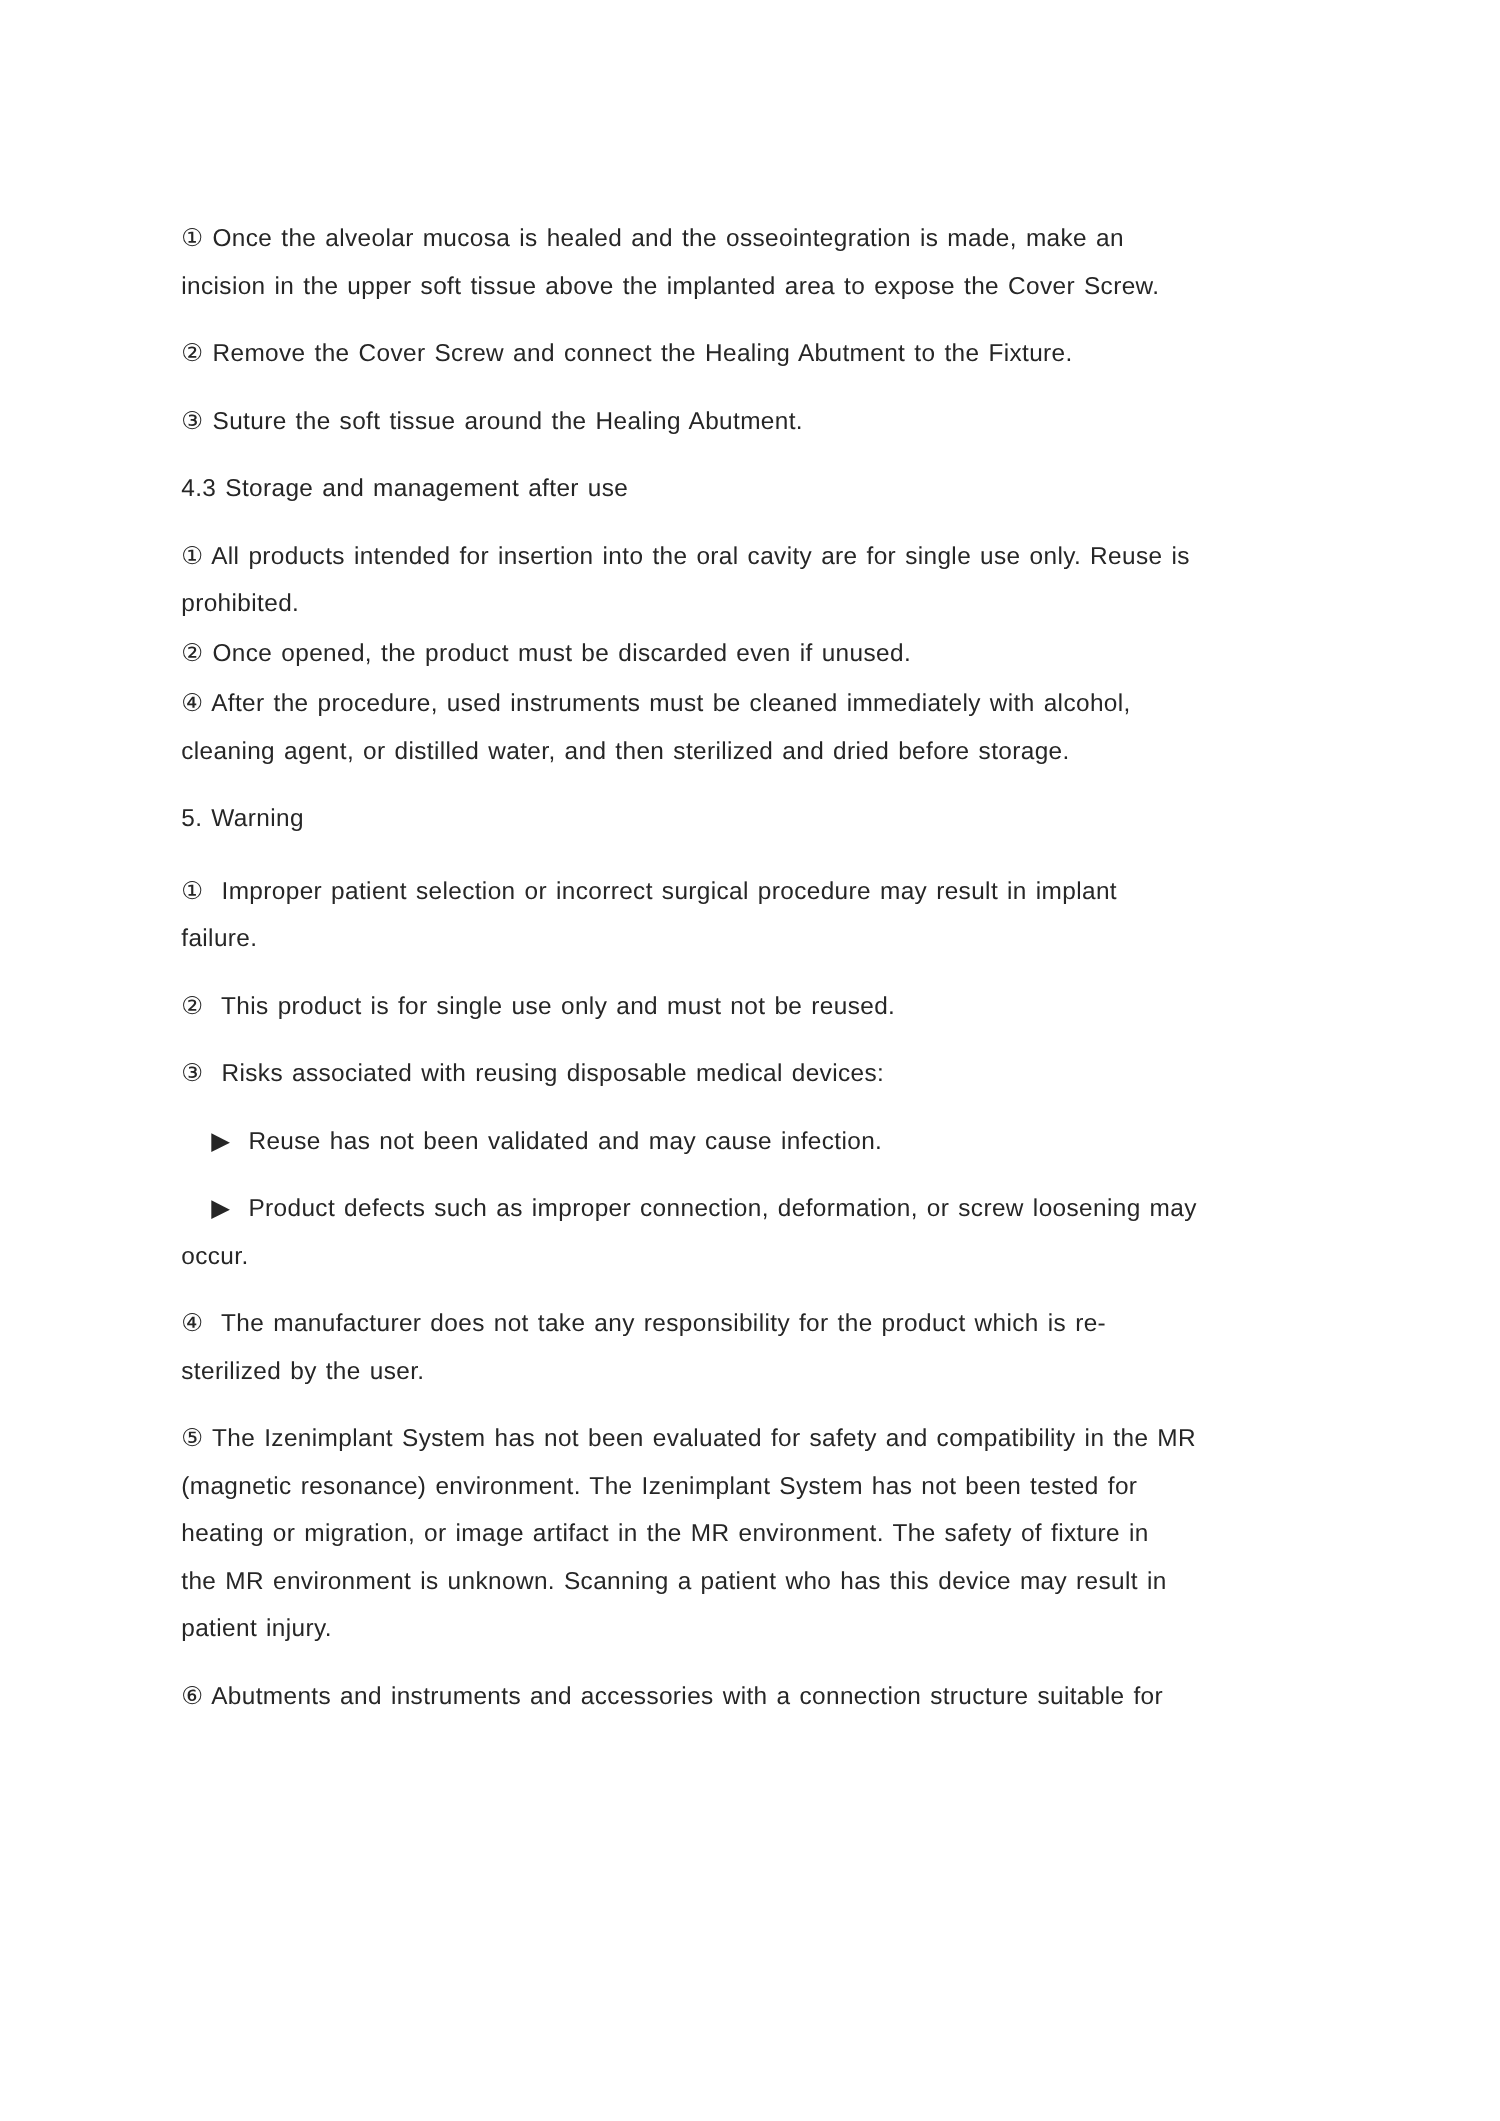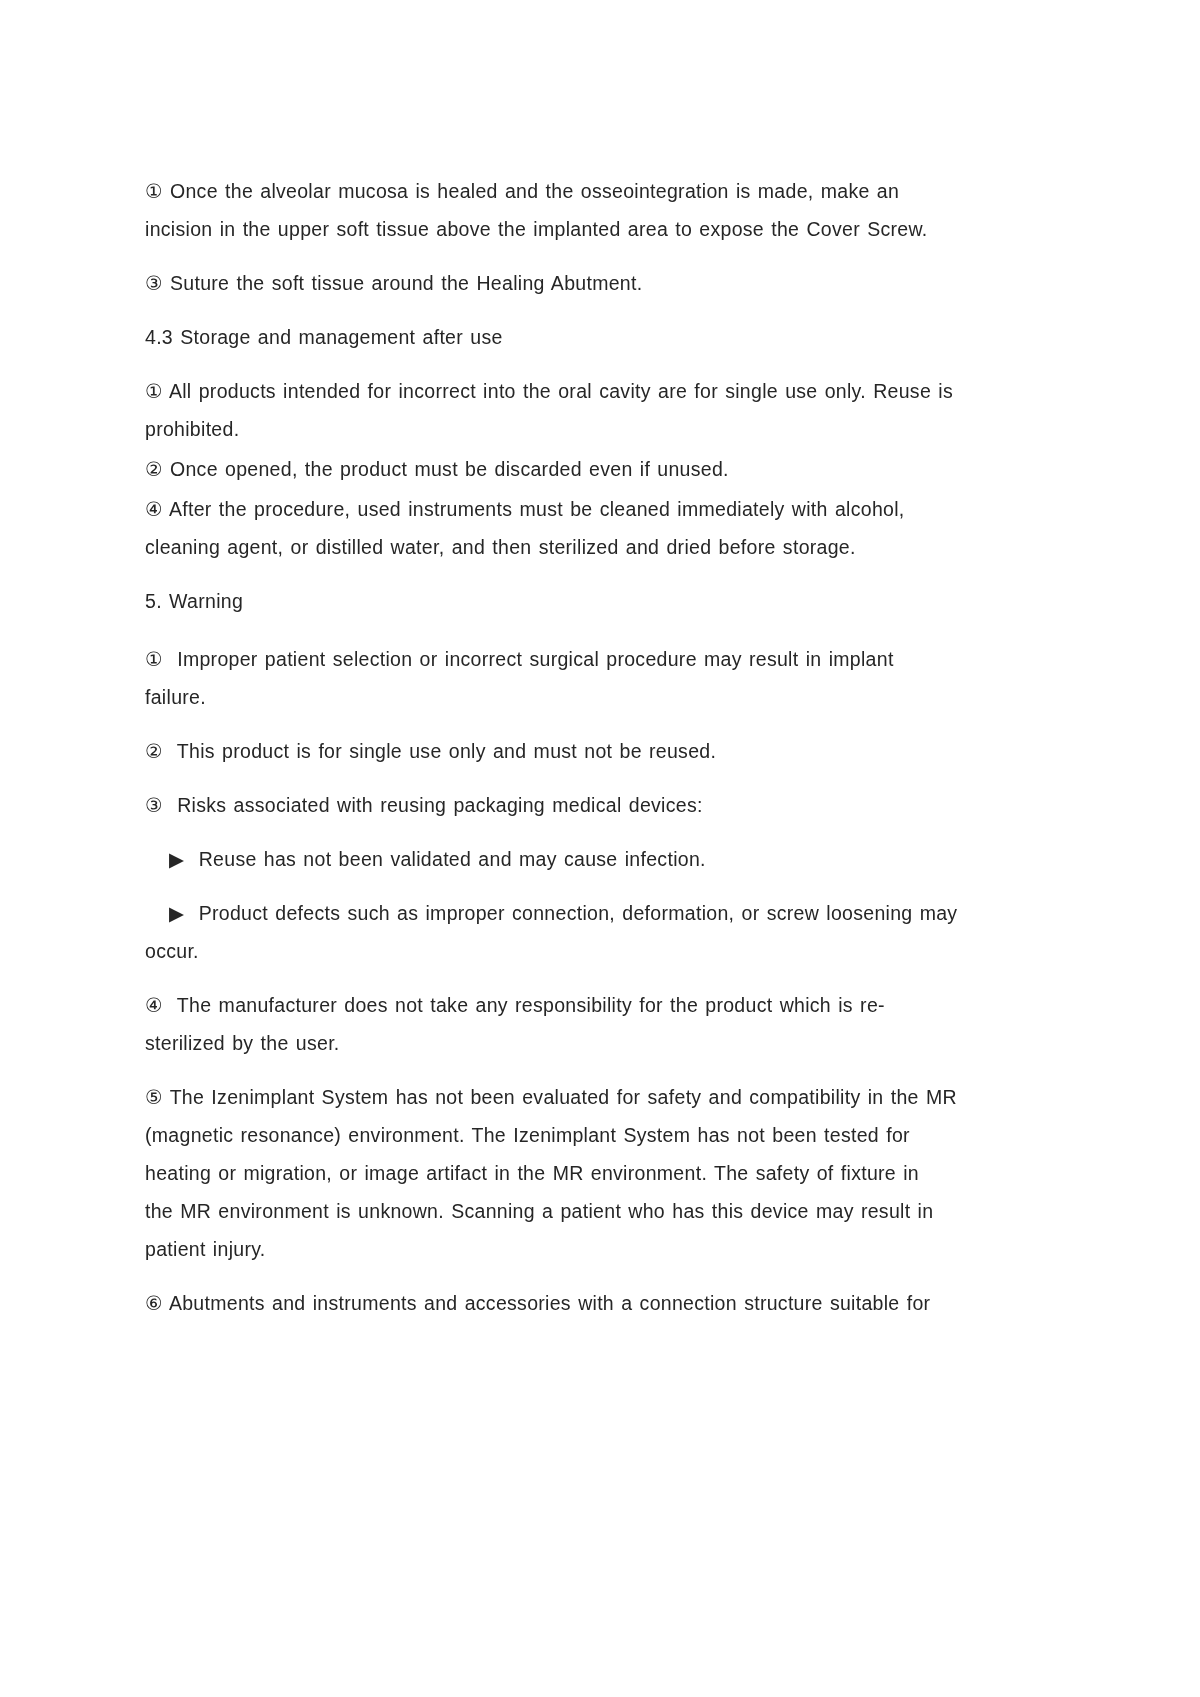--- a/index.html
+++ b/index.html
@@ -42,36 +42,37 @@
   .page p.bullet {
     text-indent: 24px;
   }
 </style>
 </head>
 <body>
 
 <div class="page">
   <p>① Once the alveolar mucosa is healed and the osseointegration is made, make an
 incision in the upper soft tissue above the implanted area to expose the Cover Screw.</p>
+  <p>② Remove the Cover Screw and connect the Healing Abutment to the Fixture.</p>
   <p>③ Suture the soft tissue around the Healing Abutment.</p>
 
   <p class="heading">4.3 Storage and management after use</p>
 
-  <p class="tight">① All products intended for incorrect into the oral cavity are for single use only. Reuse is
+  <p class="tight">① All products intended for insertion into the oral cavity are for single use only. Reuse is
 prohibited.</p>
   <p class="tight">② Once opened, the product must be discarded even if unused.</p>
   <p>④ After the procedure, used instruments must be cleaned immediately with alcohol,
 cleaning agent, or distilled water, and then sterilized and dried before storage.</p>
 
   <p class="heading heading-warning">5. Warning</p>
 
   <p>①  Improper patient selection or incorrect surgical procedure may result in implant
 failure.</p>
   <p>②  This product is for single use only and must not be reused.</p>
-  <p>③  Risks associated with reusing packaging medical devices:</p>
+  <p>③  Risks associated with reusing disposable medical devices:</p>
   <p class="bullet">▶  Reuse has not been validated and may cause infection.</p>
   <p class="bullet">▶  Product defects such as improper connection, deformation, or screw loosening may
 occur.</p>
   <p>④  The manufacturer does not take any responsibility for the product which is re-
 sterilized by the user.</p>
   <p>⑤ The Izenimplant System has not been evaluated for safety and compatibility in the MR
 (magnetic resonance) environment. The Izenimplant System has not been tested for
 heating or migration, or image artifact in the MR environment. The safety of fixture in
 the MR environment is unknown. Scanning a patient who has this device may result in
 patient injury.</p>

